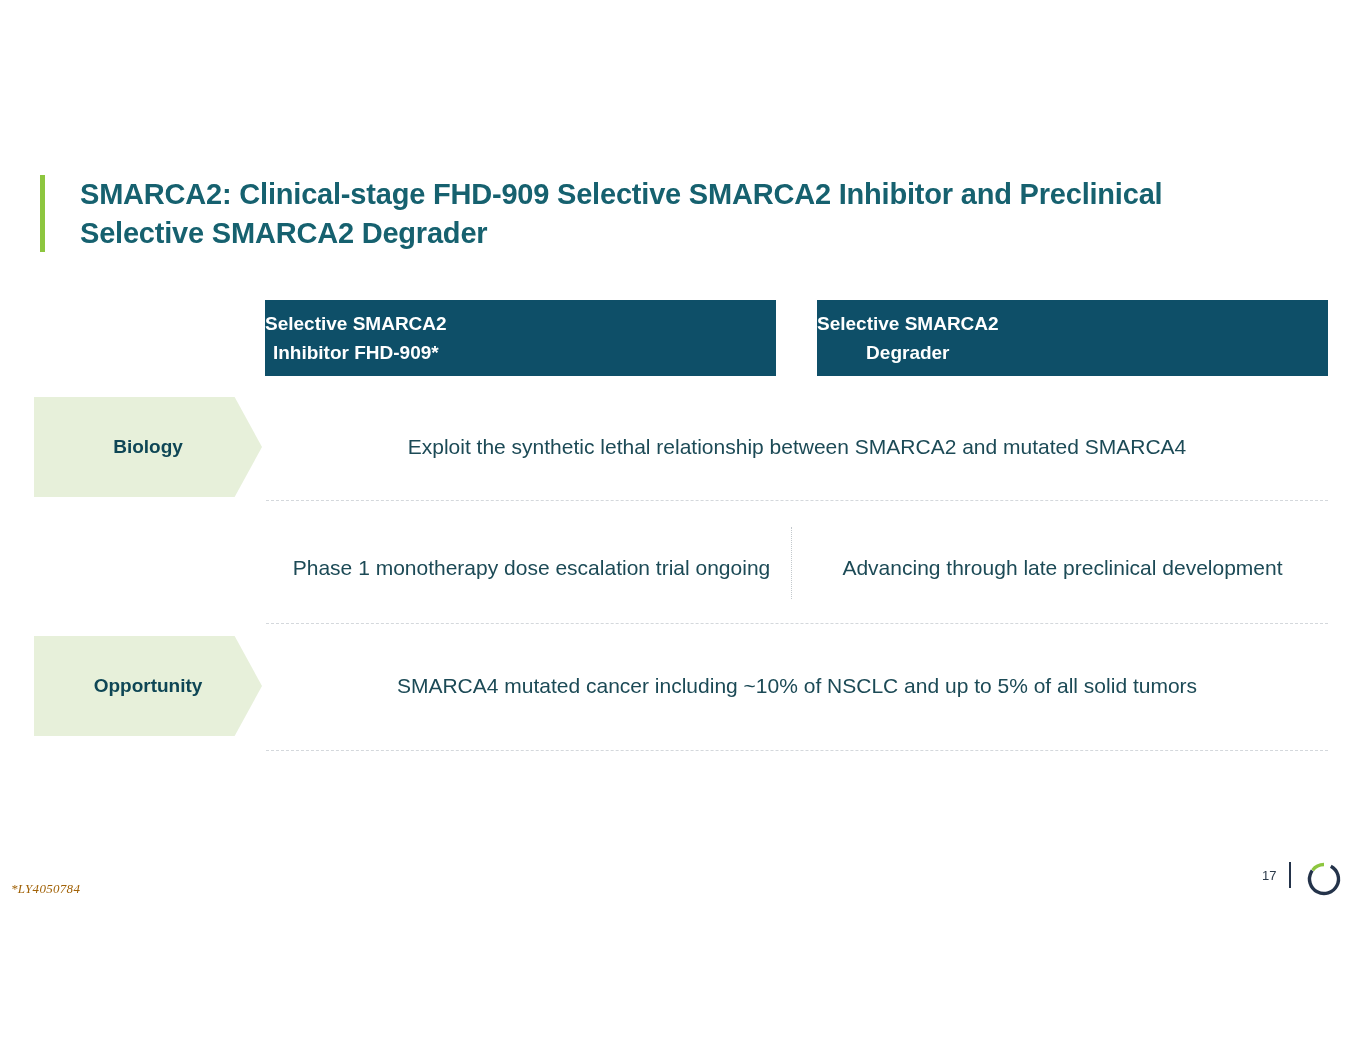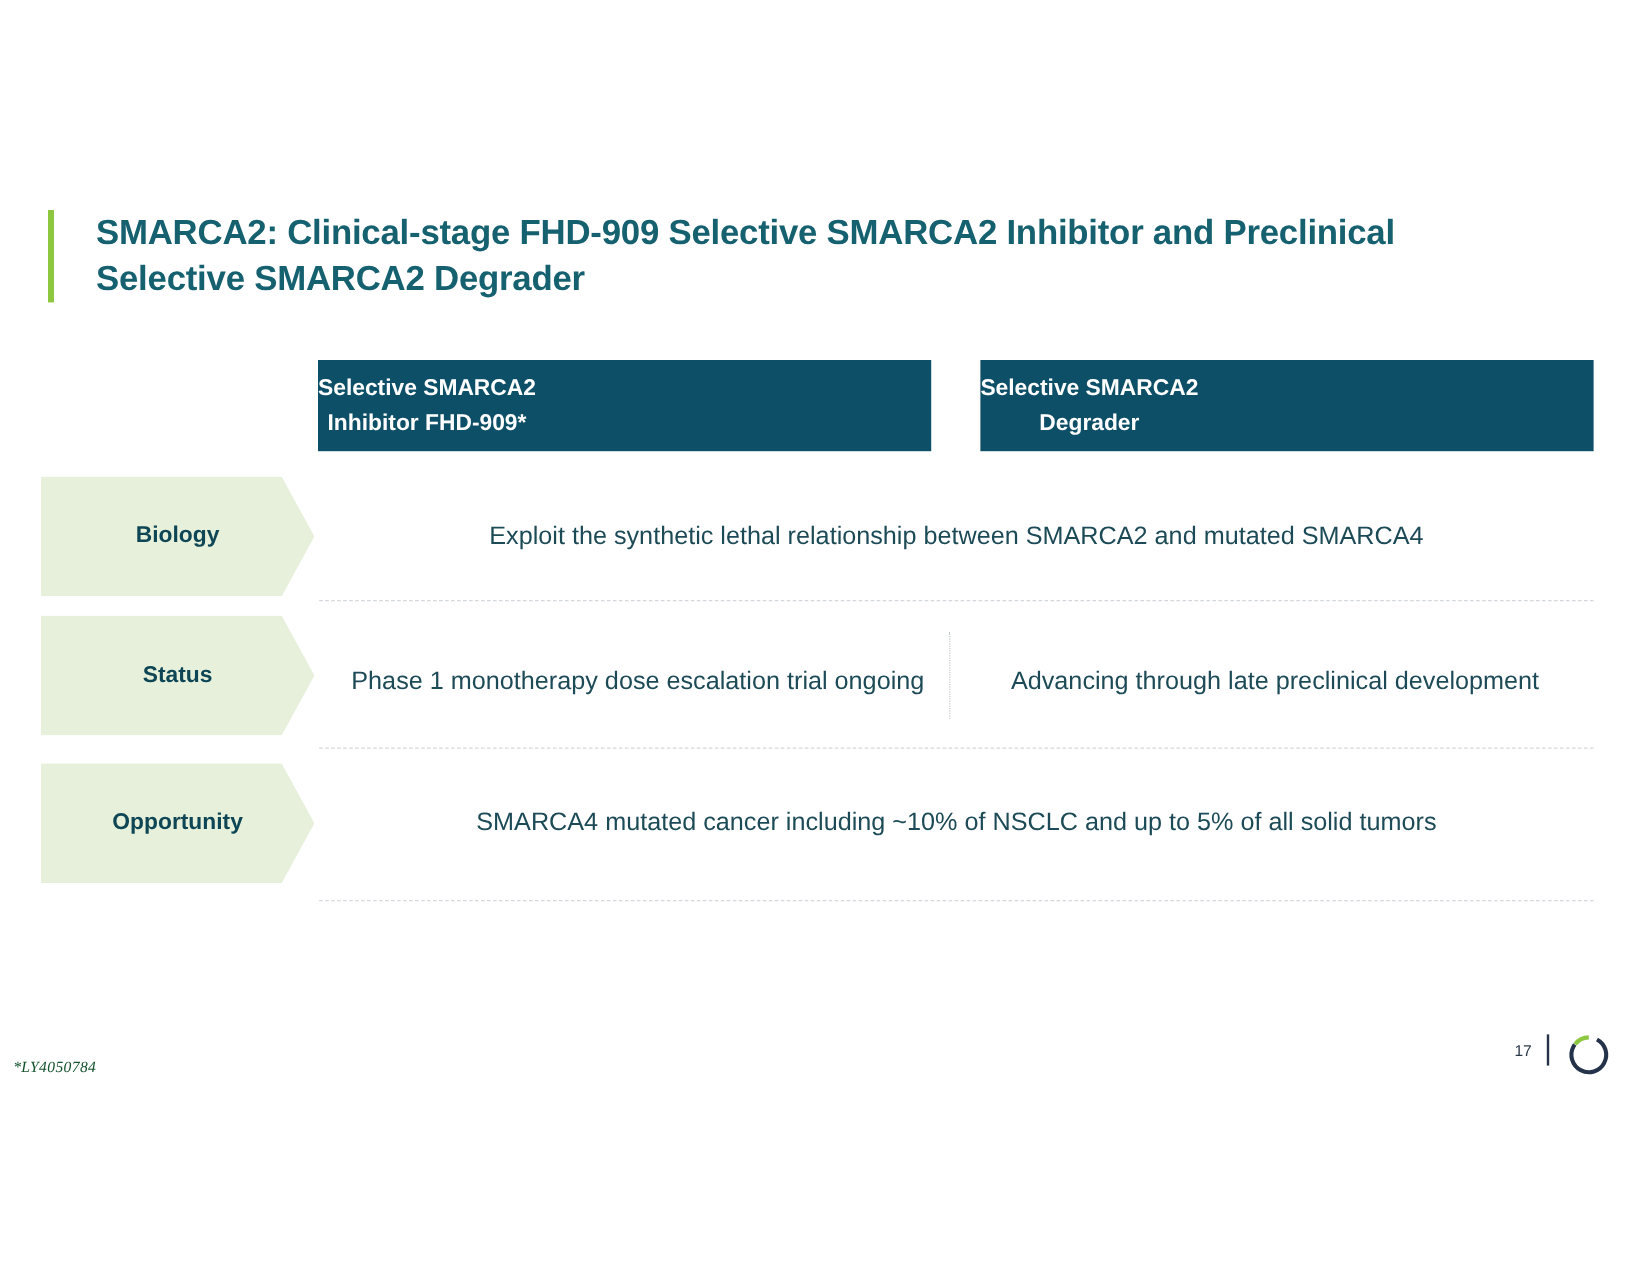--- a/index.html
+++ b/index.html
@@ -126,21 +126,21 @@
     width: 1062px;
     height: 0;
     border-top: 1px dashed #d4d8dc;
   }
 
   
   .footnote {
     position: absolute;
     left: 11px;
     top: 881px;
-    color: #14532d;
+    color: #a16207;
     font-size: 13px;
     font-style: italic;
     font-family: "Liberation Serif", serif;
     letter-spacing: 0.3px;
   }
 
   
   .pagenum {
     position: absolute;
     left: 1262px;
@@ -191,23 +191,20 @@
     <div class="row-label">
       <span>Biology</span>
     </div>
     <div class="row-content">
       <div class="cell-full">Exploit the synthetic lethal relationship between SMARCA2 and mutated SMARCA4</div>
     </div>
   </div>
   <div class="hdivider" style="top:500px;"></div>
 
   <div class="row" style="top:513px;height:100px;">
-    <div class="row-label">
-      <span>Status</span>
-    </div>
     <div class="row-content">
       <div class="cell">Phase 1 monotherapy dose escalation trial ongoing</div>
       <div class="cell">Advancing through late preclinical development</div>
     </div>
     <div class="vdivider"></div>
   </div>
   <div class="hdivider" style="top:623px;"></div>
 
   <div class="row" style="top:636px;height:100px;">
     <div class="row-label">

